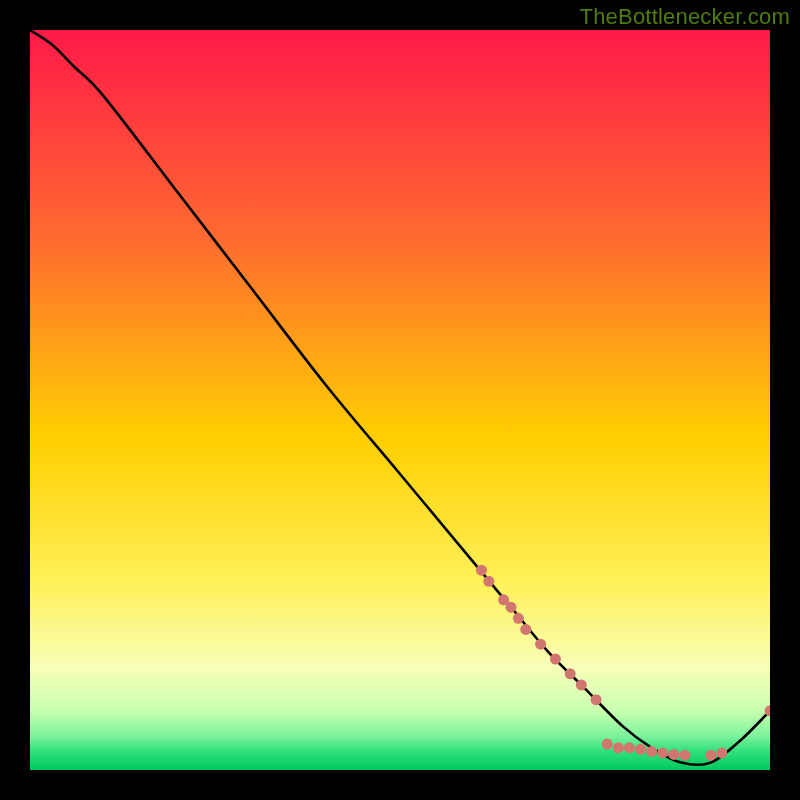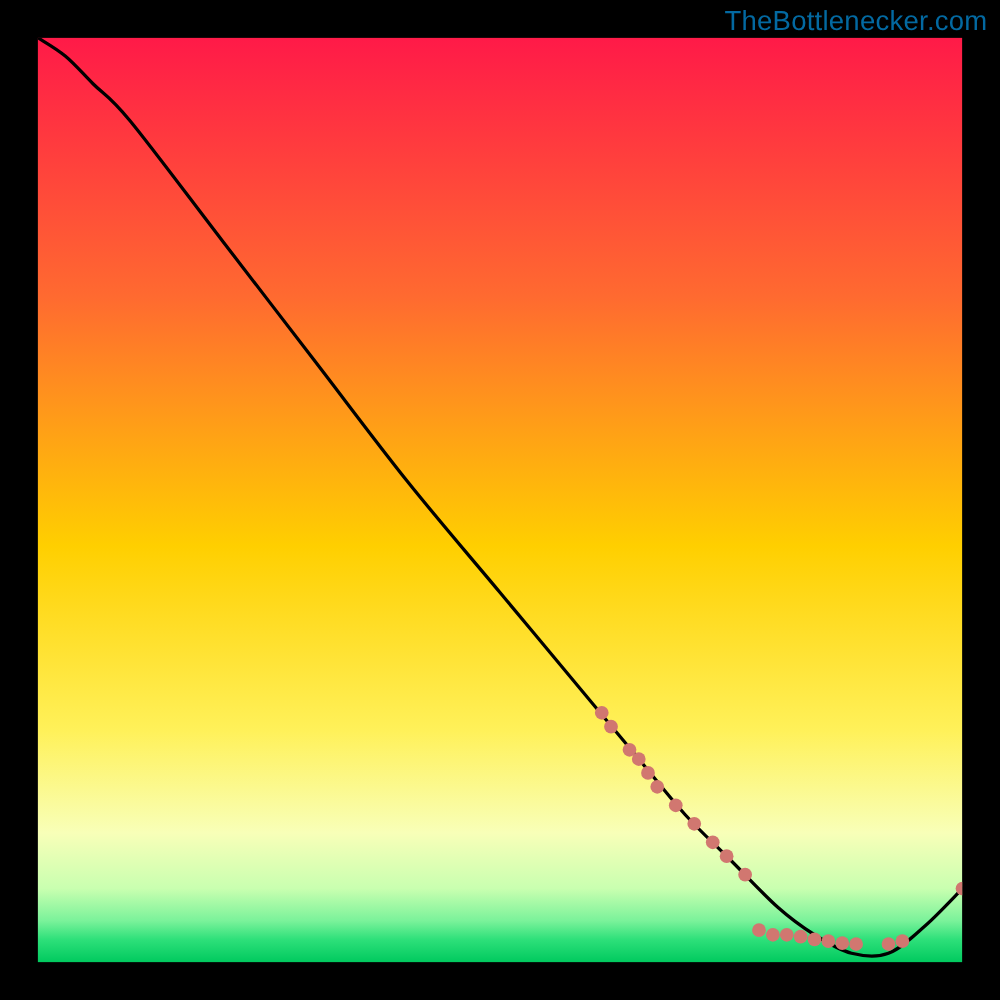--- a/index.html
+++ b/index.html
@@ -14,21 +14,21 @@
   .stage {
     position: relative;
     width: 800px;
     height: 800px;
     background: #000;
   }
   .watermark {
     position: absolute;
     top: 4px;
     right: 10px;
-    color: #0369a1;
+    color: #4d7c0f;
     font-size: 22px;
     font-weight: 500;
     letter-spacing: 0.2px;
     user-select: none;
   }
   .plot-area {
     position: absolute;
     left: 30px;
     top: 30px;
     width: 740px;

